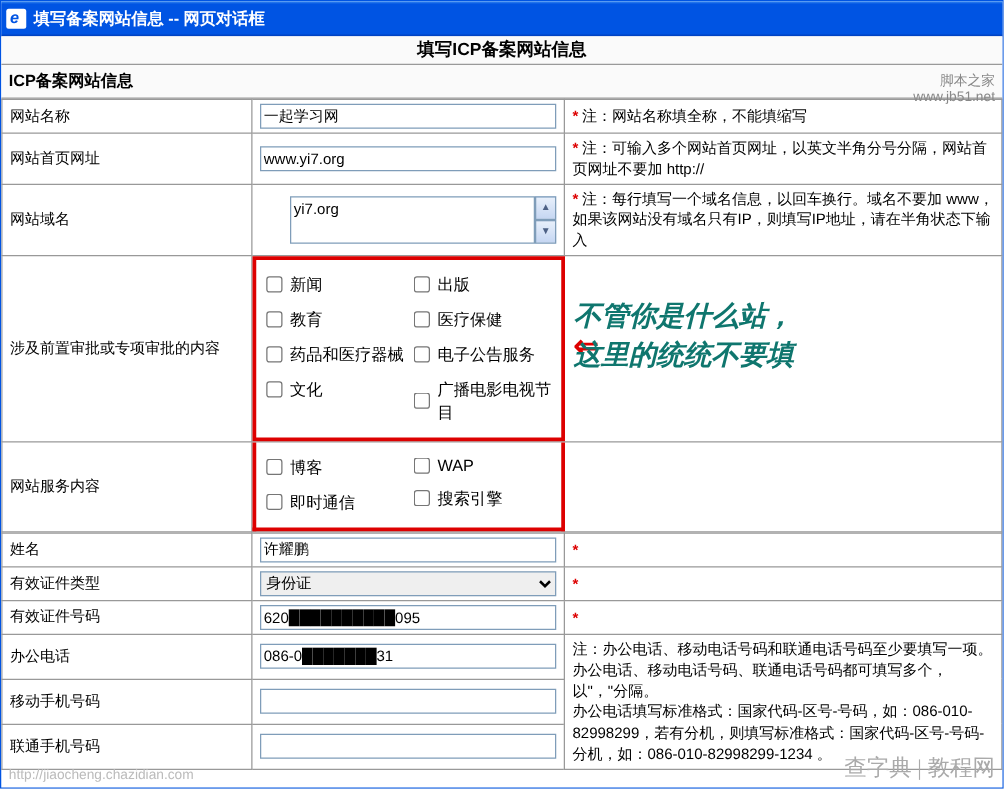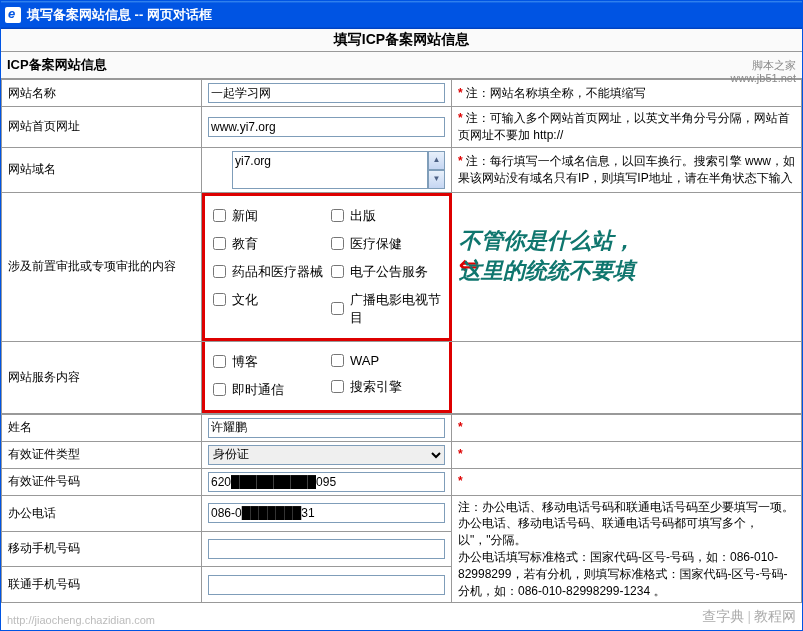--- a/index.html
+++ b/index.html
@@ -23,21 +23,21 @@
 .scroll-btns { width: 17px; display: flex; flex-direction: column; }
 .scroll-btn { flex: 1; background: linear-gradient(#e8f0fb,#c5d6f2); border: 1px solid #7f9db9; font-size: 8px; text-align: center; line-height: 1; display: flex; align-items: center; justify-content: center; color: #4d6185; }
 .checkbox-group { display: flex; flex-wrap: wrap; padding: 4px 2px; }
 .checkbox-col { width: 50%; }
 .checkbox-item { display: flex; align-items: center; padding: 5px 4px; font-size: 13px; }
 .checkbox-item input { margin-right: 6px; width: 13px; height: 13px; }
 .red-box { border: 3px solid #d00; position: relative; padding: 2px; }
 .annotation { position: absolute; right: -310px; top: 30px; width: 300px; color: #0f766e; font-size: 22px; font-weight: bold; font-style: italic; font-family: KaiTi, STKaiti, serif; line-height: 1.4; }
 .arrow { position: absolute; right: -30px; top: 55px; color: #d00; font-size: 24px; font-weight: bold; }
 .watermark-tr { position: absolute; top: 30px; right: 6px; font-size: 11px; color: #888; text-align: right; line-height: 1.2; }
-.watermark-br { position: absolute; bottom: 4px; right: 6px; font-size: 14px; color: #aaa; font-family: "Microsoft YaHei"; }
+.watermark-br { position: absolute; bottom: 4px; right: 6px; font-size: 18px; color: #aaa; font-family: "Microsoft YaHei"; }
 .watermark-bl { position: absolute; bottom: 4px; left: 6px; font-size: 11px; color: #bbb; }
 .content-area { flex: 1; overflow: hidden; position: relative; }
 .note-small { font-size: 12px; }
 td.checkbox-cell { padding: 0; position: relative; border-radius: 20px; }
 </style>
 </head>
 <body>
 
 <div class="window">
   <div class="titlebar">
@@ -70,21 +70,21 @@
         <td class="label">网站域名</td>
         <td class="input-cell">
           <div class="domain-area">
             <div class="domain-ta">yi7.org</div>
             <div class="scroll-btns">
               <div class="scroll-btn">▲</div>
               <div class="scroll-btn">▼</div>
             </div>
           </div>
         </td>
-        <td class="note"><span class="asterisk">*</span><span>注：每行填写一个域名信息，以回车换行。搜索引擎 www，如果该网站没有域名只有IP，则填写IP地址，请在半角状态下输入</span></td>
+        <td class="note"><span class="asterisk">*</span><span>注：每行填写一个域名信息，以回车换行。域名不要加 www，如果该网站没有域名只有IP，则填写IP地址，请在半角状态下输入</span></td>
       </tr>
       <tr>
         <td class="label">涉及前置审批或专项审批的内容</td>
         <td class="checkbox-cell" colspan="2">
           <div class="red-box" style="width:250px;">
             <div class="checkbox-group" id="cb1">
                   <div class="checkbox-col">
                     <label class="checkbox-item">
                       <input type="checkbox" style="">
                       <span>新闻</span>

